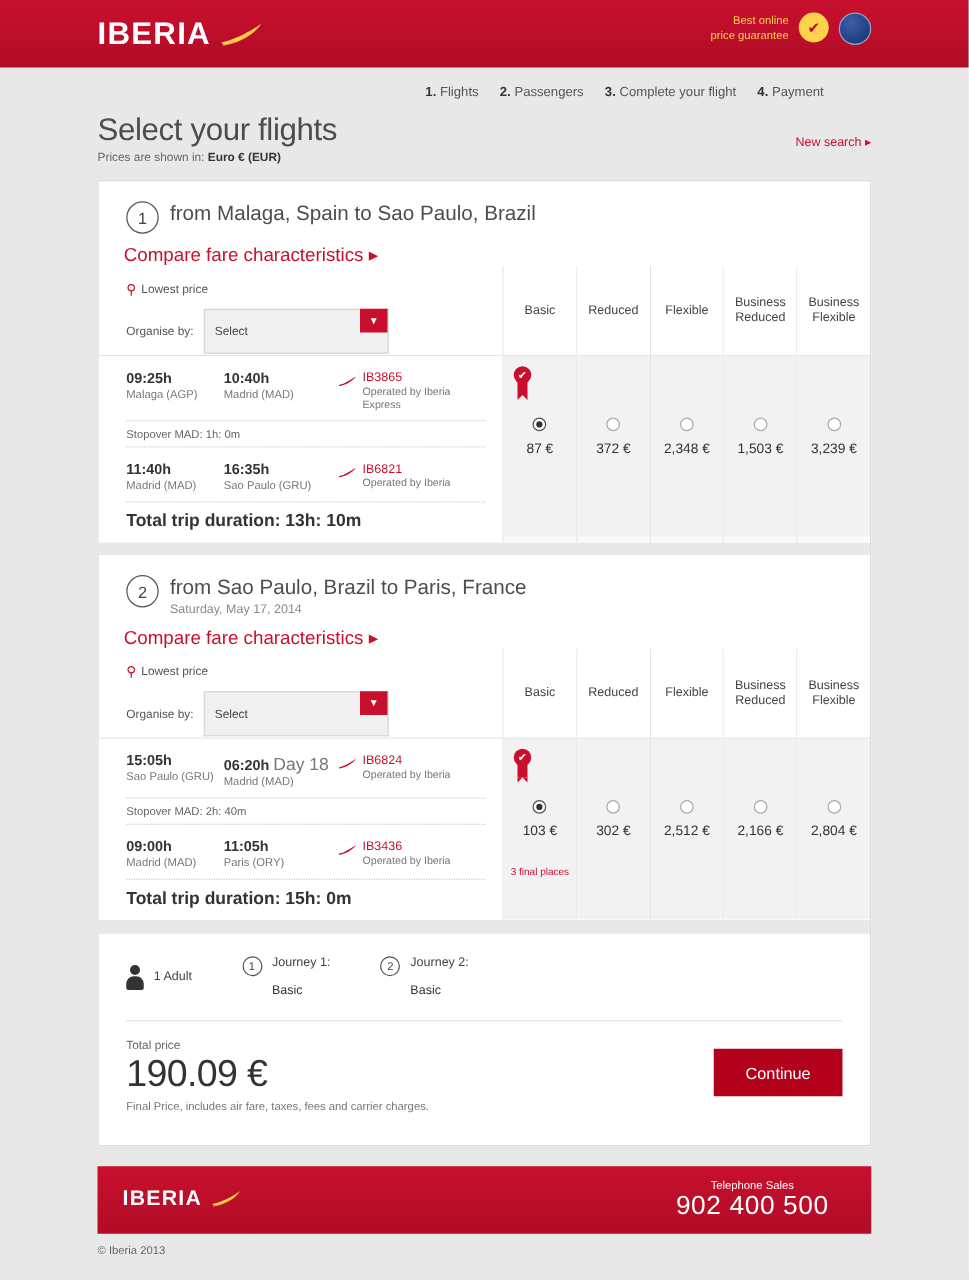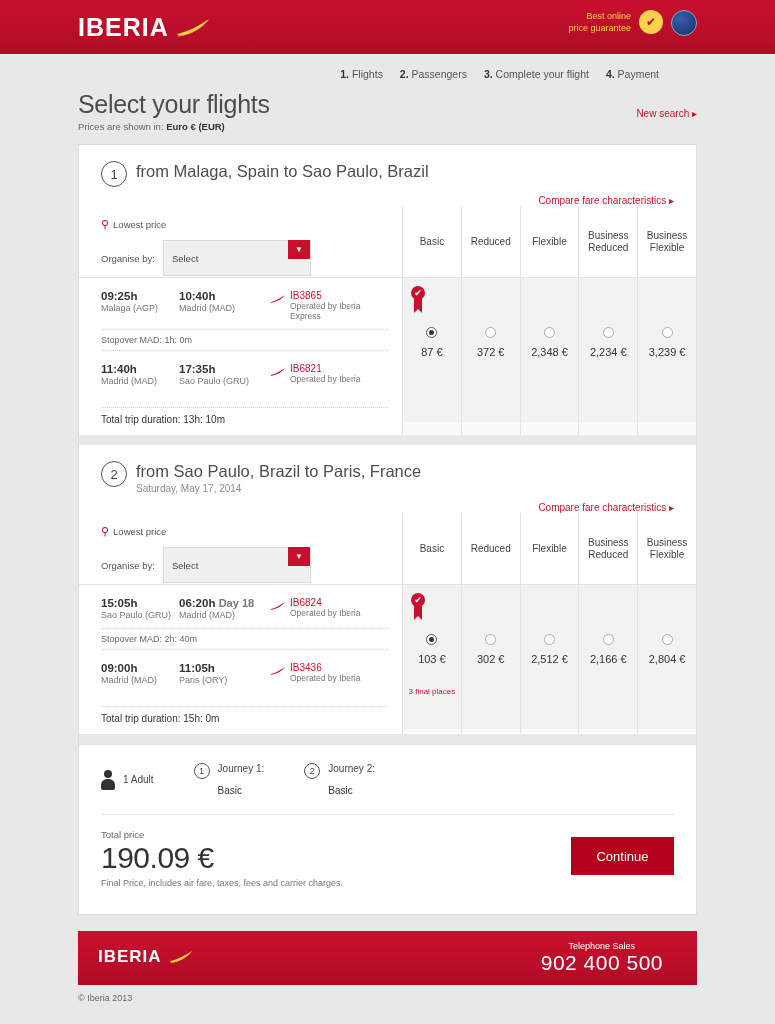--- a/index.html
+++ b/index.html
@@ -124,25 +124,25 @@
     color: #4d4d4d;
     font-weight: normal;
     line-height: 20px;
   }
   .journey-date {
     font-size: 10px;
     color: #8a8a8a;
     margin-top: 2px;
   }
   .compare-link {
-    text-align: right;
     color: #c8102e;
-    font-size: 10px;
+    font-size: 15px;
     padding-right: 22px;
     margin-top: -2px;
+    padding-left: 20px;
   }
 
   
   .grid {
     display: flex;
     border-top: 0;
     position: relative;
   }
   .grid-left {
     width: 323px;
@@ -235,46 +235,46 @@
   .legs { padding: 0 0 0 0; background: #fff; }
   .leg {
     display: flex;
     padding: 12px 0 8px 22px;
     align-items: flex-start;
   }
   .leg .times { width: 78px; }
   .leg .times2 { width: 92px; }
   .t-big { font-size: 11.5px; font-weight: bold; color: #333; }
   .t-small { font-size: 9px; color: #777; margin-top: 1px; }
-  .day-plus { font-weight: bold; font-size: 11px; color: #777; text-align: center; }
+  .day-plus { font-weight: normal; font-size: 14px; color: #777; text-align: center; }
   .carrier {
     display: flex; gap: 5px; align-items: flex-start;
   }
   .mini-swoosh {
     width: 14px; height: 8px;
     margin-top: 3px;
     position: relative; flex: 0 0 auto;
   }
   .flt-num { color: #c8102e; font-size: 10px; }
   .op-by { font-size: 8.5px; color: #777; line-height: 10px; max-width: 90px; }
   .stopover {
     margin: 0 14px 0 22px;
     border-top: 1px dotted #cfcfcf;
     border-bottom: 1px dotted #cfcfcf;
     padding: 5px 0;
     font-size: 9px;
     color: #666;
   }
   .duration {
-    margin: 13px 14px 0 22px;
+    margin: 0 14px 0 22px;
     border-top: 1px dotted #cfcfcf;
     padding: 6px 0 10px 0;
-    font-size: 10px;
+    font-size: 14px;
     color: #333;
-    font-weight: normal;
+    font-weight: bold;
   }
   .check-badge {
     position: absolute;
     left: 8px; top: 8px;
     width: 14px; height: 14px;
     border-radius: 50%;
     background: #c8102e;
     color: #fff;
     font-size: 9px;
     display: flex; align-items: center; justify-content: center;
@@ -483,21 +483,21 @@
           </div>
 
           <div class="stopover">Stopover MAD: 1h: 0m</div>
 
           <div class="leg">
             <div class="times">
               <div class="t-big">11:40h</div>
               <div class="t-small">Madrid (MAD)</div>
             </div>
             <div class="times2">
-              <div class="t-big">17:35h</div>
+              <div class="t-big">16:35h</div>
               <div class="t-small">Sao Paulo (GRU)</div>
             </div>
             <div class="carrier">
               <span class="mini-swoosh">
                 <svg width="14" height="8" viewBox="0 0 14 8">
                     <path d="M0 7 C5 6, 9 3, 14 0 C10 5, 5 7, 0 8 Z" fill="#c8102e"></path>
                   </svg>
               </span>
               <div>
                 <div class="flt-num">IB6821</div>
@@ -531,21 +531,21 @@
           <div class="fare-head">Flexible</div>
           <div class="fare-body">
             <div class="radio"></div>
             <div class="fare-price">2,348 €</div>
           </div>
         </div>
         <div class="fare-col">
           <div class="fare-head">Business Reduced</div>
           <div class="fare-body">
             <div class="radio"></div>
-            <div class="fare-price">2,234 €</div>
+            <div class="fare-price">1,503 €</div>
           </div>
         </div>
         <div class="fare-col">
           <div class="fare-head">Business Flexible</div>
           <div class="fare-body">
             <div class="radio"></div>
             <div class="fare-price">3,239 €</div>
           </div>
         </div>
       </div>

